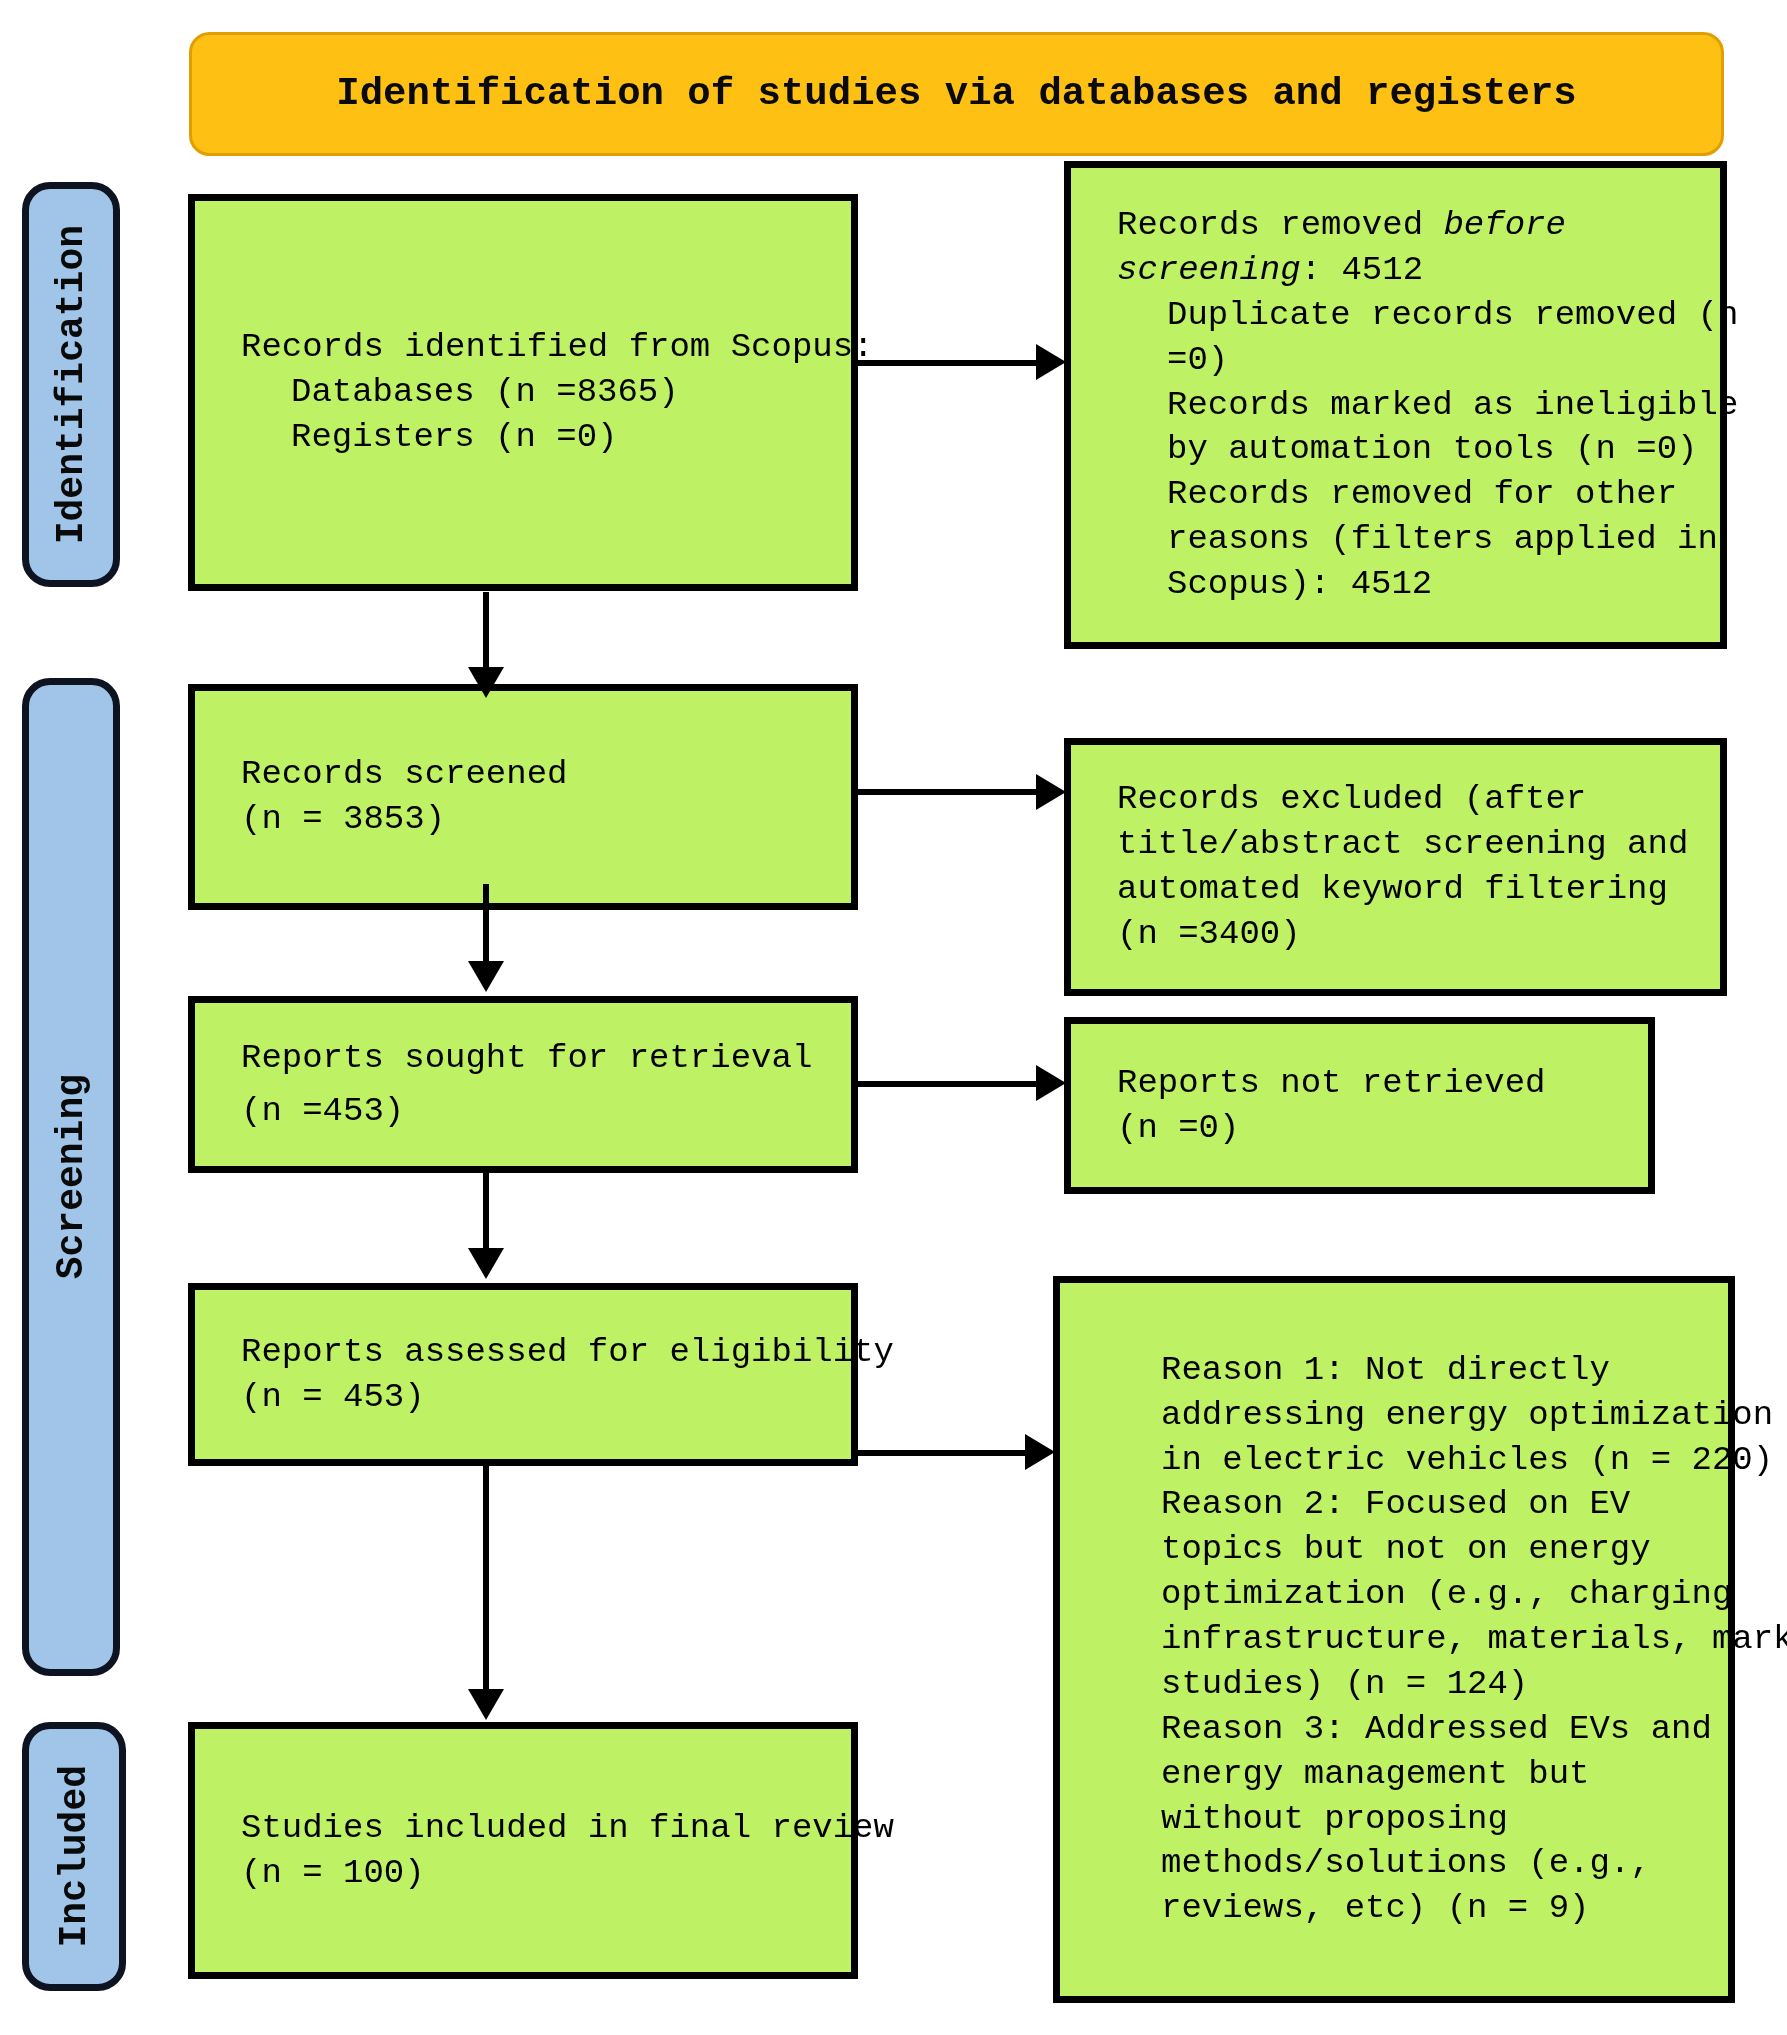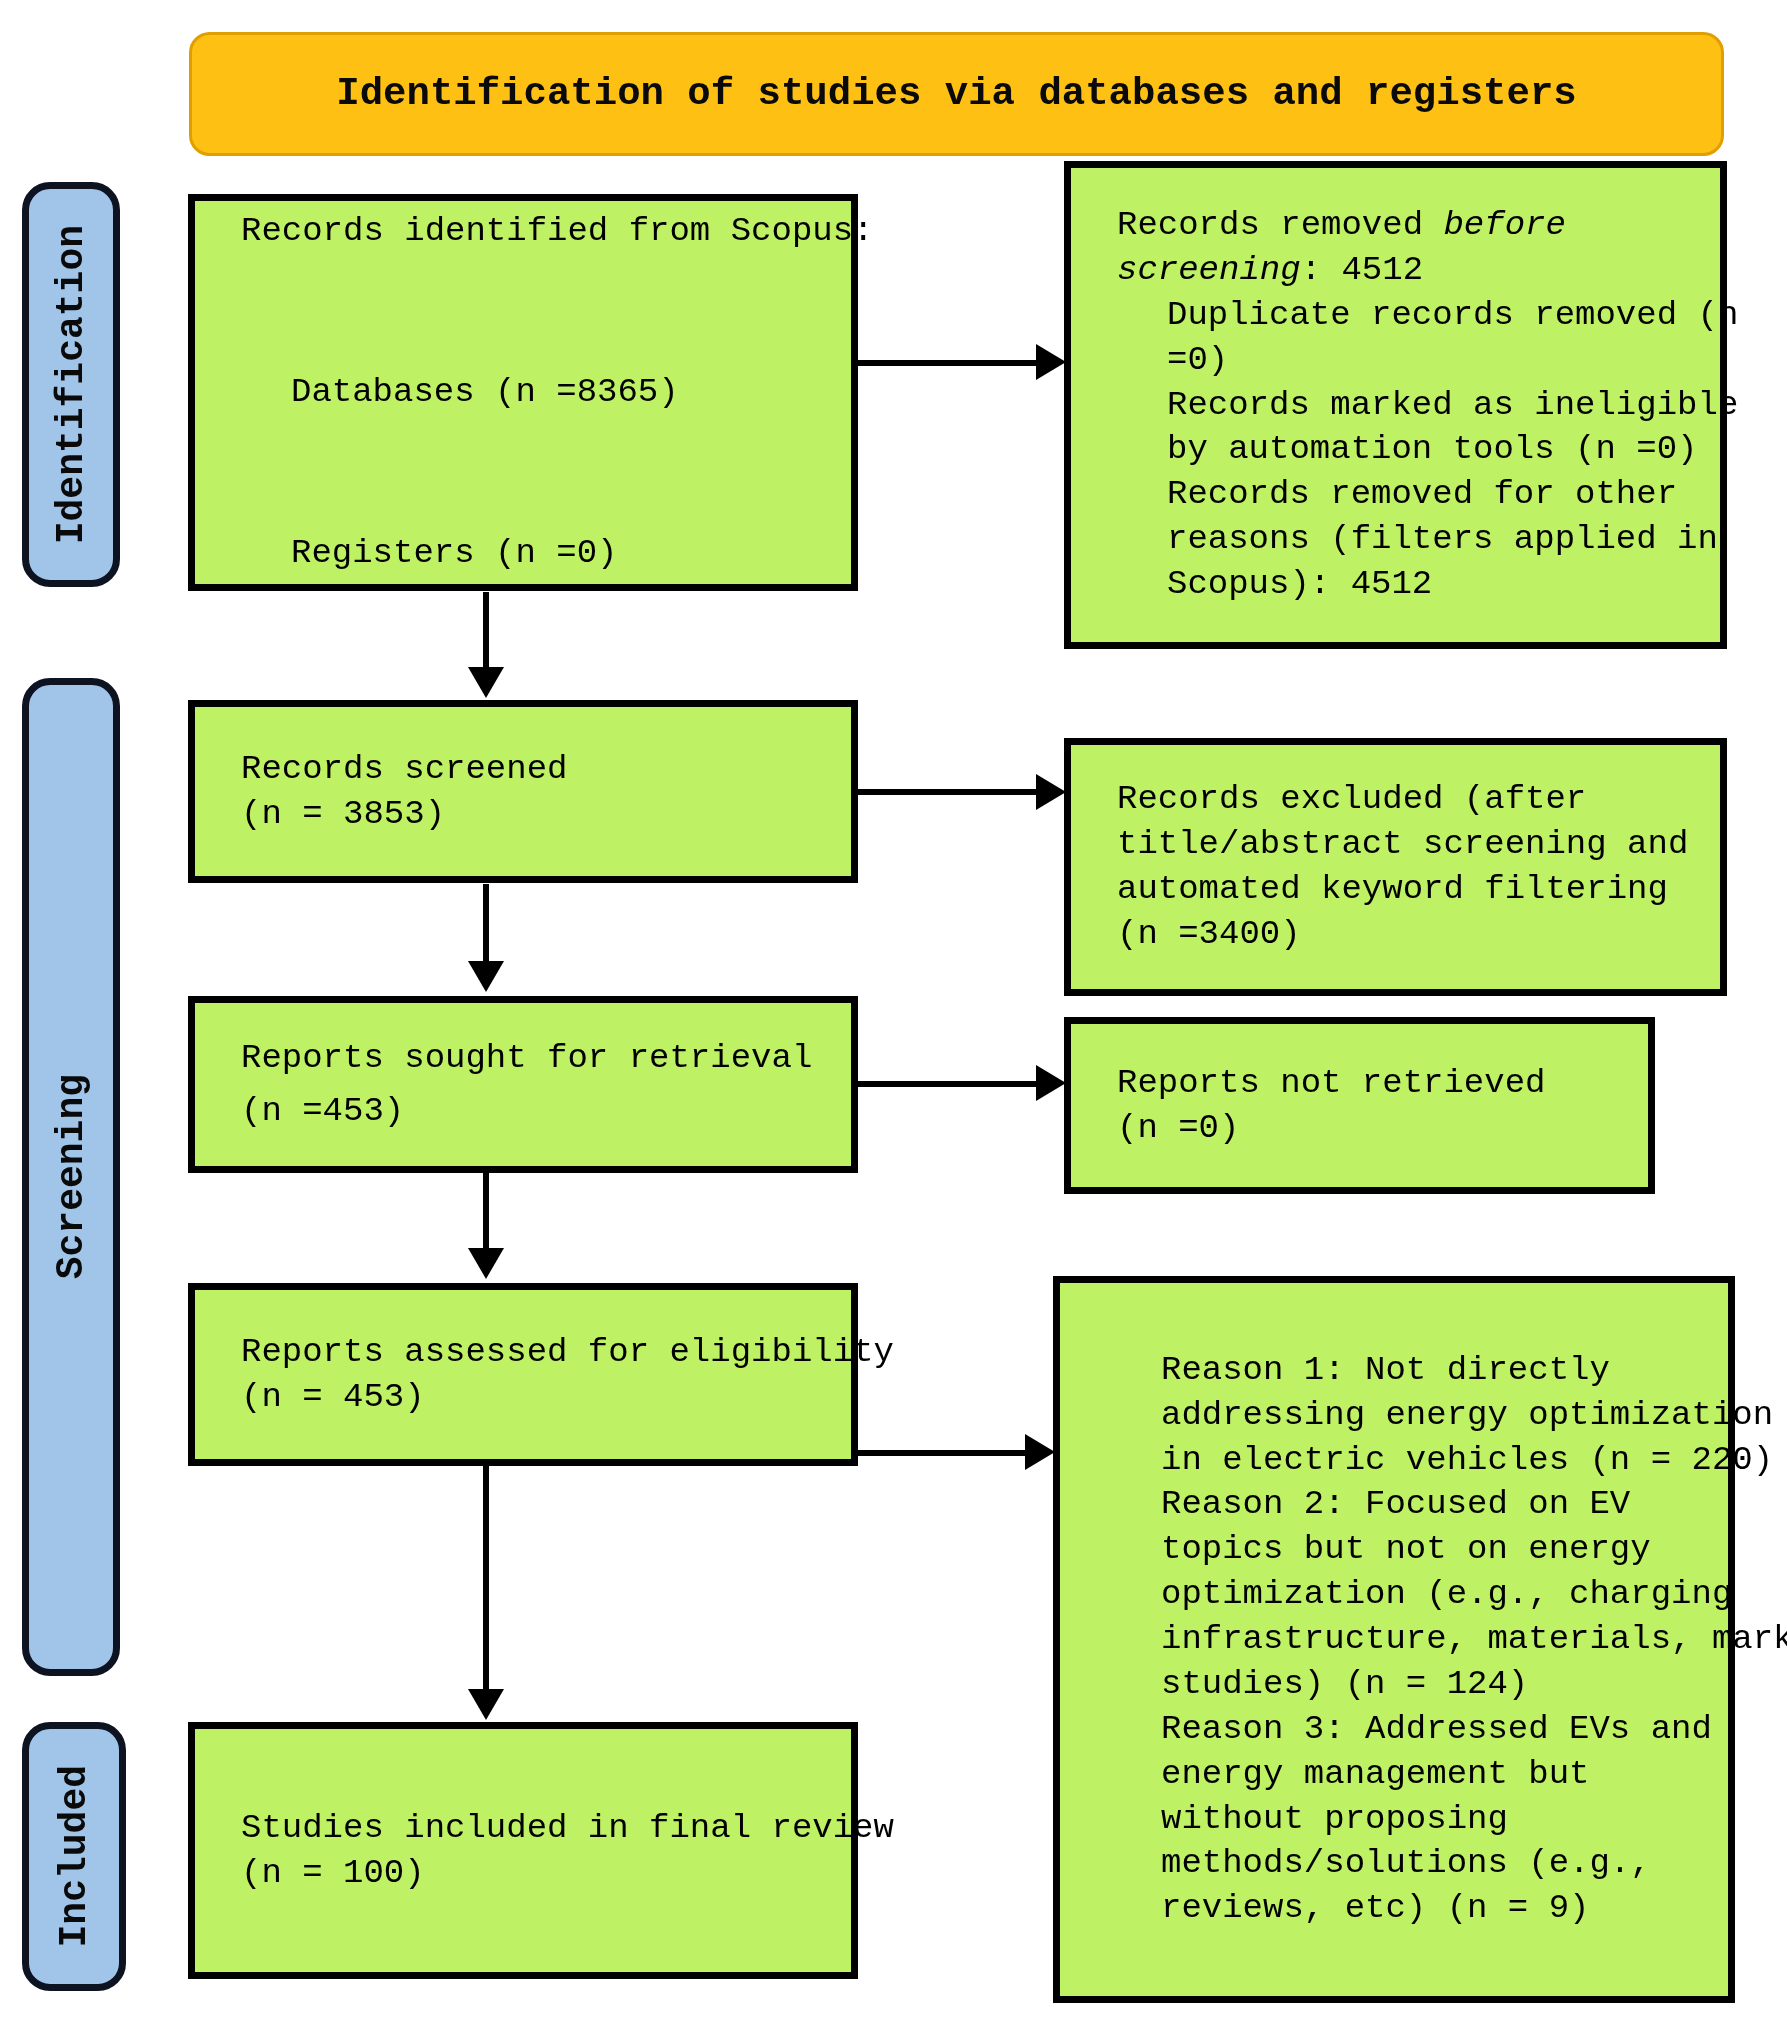--- a/index.html
+++ b/index.html
@@ -50,22 +50,22 @@
     position: absolute;
     background: #bef264;
     border: 7px solid #000000;
     display: flex; flex-direction: column; justify-content: center;
     font-size: 34px; line-height: 1.32;
     padding: 7.9px 23.6px 7.9px 46px;
   }
   .fbox .line { white-space: nowrap; }
   .ind1 { padding-left: 50px; }
 
-  .box-identified { left: 188px; top: 194px;  width: 670px; height: 397px; justify-content: space-between; }
-  .box-screened   { left: 188px; top: 700px;  width: 670px; height: 183px; }
+  .box-identified { left: 188px; top: 194px;  width: 670px; height: 397px; }
+  .box-screened   { left: 188px; top: 684px;  width: 670px; height: 226px; }
   .box-sought     { left: 188px; top: 996px; width: 670px; height: 177px; gap: 8px; }
   .box-assessed   { left: 188px; top: 1283px; width: 670px; height: 183px; }
   .box-included   { left: 188px; top: 1722px; width: 670px; height: 257px; }
 
   .rbox-removed   { left: 1064px; top: 161px;  width: 663px; height: 488px; }
   .rbox-excluded  { left: 1064px; top: 690px;  width: 663px; height: 258px; margin-top: 48px; }
   .rbox-notretr   { left: 1064px; top: 996px; width: 591px; height: 177px; margin-top: 21px; }
   .rbox-reasons   { left: 1053px; top: 1276px; width: 682px; height: 727px; padding-left: 101px; }
 
   .it { font-style: italic; }

